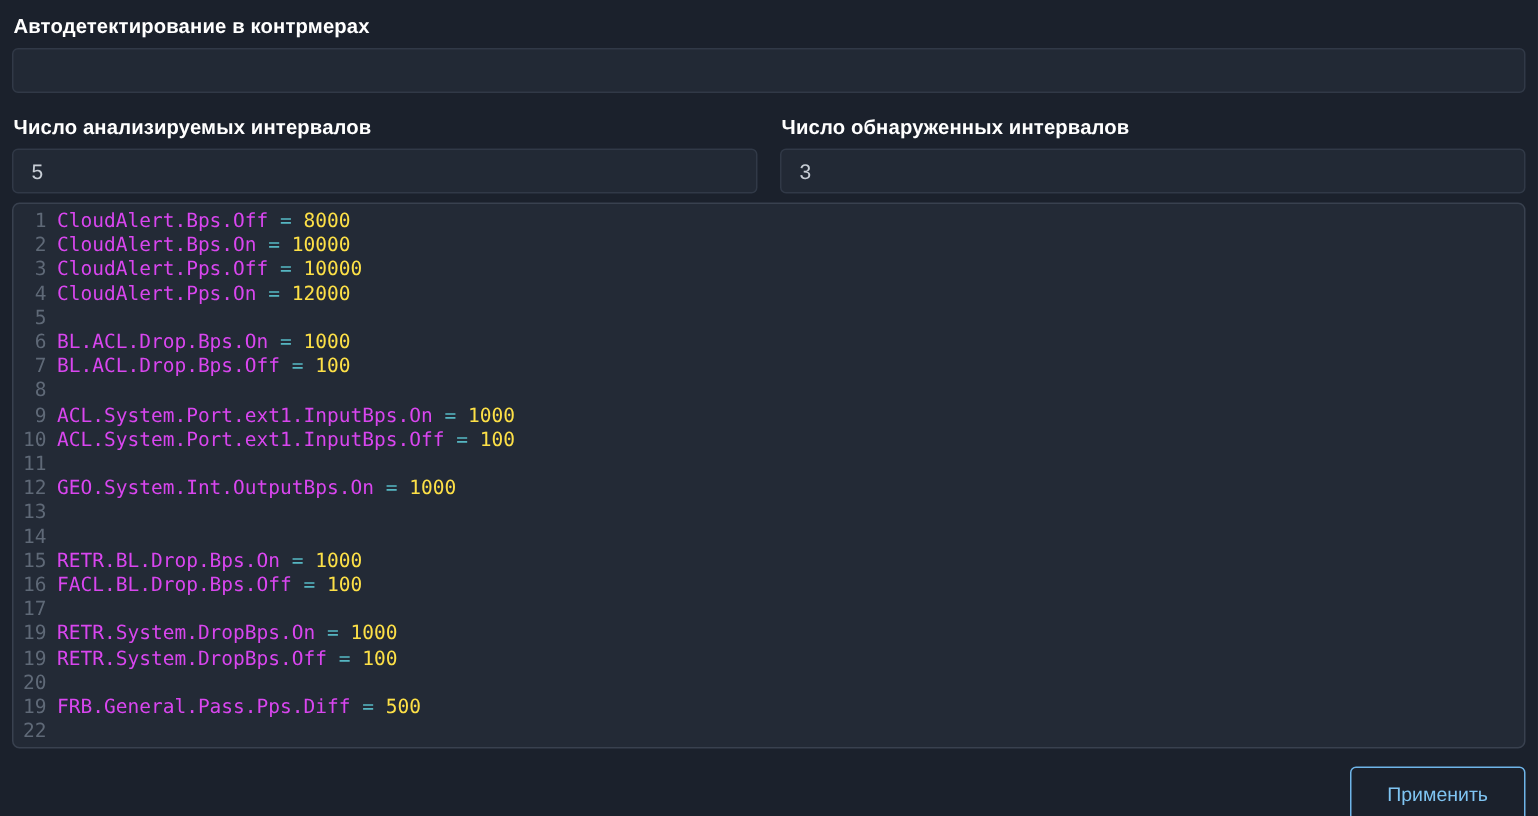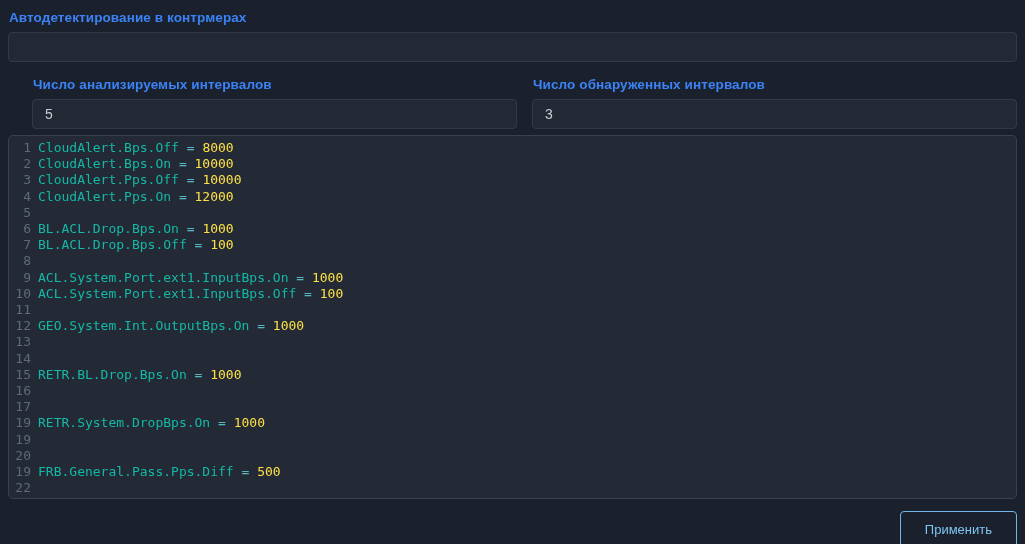--- a/index.html
+++ b/index.html
@@ -4,41 +4,41 @@
 <style>
   * { margin: 0; padding: 0; box-sizing: border-box; }
   html, body { width: 1025px; height: 544px; }
   body {
     background: #1b212c;
     font-family: "Liberation Sans", sans-serif;
     padding: 8px 8px 0 8px;
     overflow: hidden;
   }
   .field-label {
-    color: #3b82f6;
+    color: #ffffff;
     font-size: 13.5px;
     font-weight: 700;
     line-height: 16px;
     margin: 2px 0 6px 1px;
     letter-spacing: 0.1px;
   }
   .text-input {
     display: block;
     width: 100%;
     height: 30px;
     background: #222935;
     border: 1px solid #313947;
     border-radius: 4px;
     color: #c7cdd5;
     font-size: 14px;
     padding: 0 12px;
     font-family: "Liberation Sans", sans-serif;
     outline: none;
   }
-  .row { display: flex; gap: 15px; margin-top: 13px; margin-left: 24px; }
+  .row { display: flex; gap: 15px; margin-top: 13px; }
   .col { flex: 1; min-width: 0; }
   .editor {
     margin-top: 6px;
     height: 364px;
     background: #232a36;
     border: 1px solid #39414f;
     border-radius: 5px;
     padding: 4px 0;
     font-family: "DejaVu Sans Mono", monospace;
     font-size: 13px;
@@ -48,21 +48,21 @@
   }
   .cm-line-row { display: flex; }
   .cm-gutter-num {
     width: 22px;
     flex: none;
     text-align: right;
     color: #5f6977;
     user-select: none;
   }
   .cm-code { margin-left: 7px; white-space: pre; }
-  .tok-key { color: #14b8a6; }
+  .tok-key { color: #d946ef; }
   .tok-op  { color: #56b6c2; }
   .tok-num { color: #fde047; }
   .footer { display: flex; justify-content: flex-end; margin-top: 12px; }
   .apply-btn {
     height: 37px;
     padding: 0 24px;
     background: transparent;
     border: 1px solid #6fb5e9;
     border-radius: 4px;
     color: #7fc4f2;
@@ -145,31 +145,33 @@
     <div class="cm-line-row">
       <span class="cm-gutter-num">14</span>
       <span class="cm-code"></span>
     </div>
     <div class="cm-line-row">
       <span class="cm-gutter-num">15</span>
       <span class="cm-code"><span class="tok-key">RETR.BL.Drop.Bps.On</span><span class="tok-op"> = </span><span class="tok-num">1000</span></span>
     </div>
     <div class="cm-line-row">
       <span class="cm-gutter-num">16</span>
+      <span class="cm-code"><span class="tok-key">FACL.BL.Drop.Bps.Off</span><span class="tok-op"> = </span><span class="tok-num">100</span></span>
     </div>
     <div class="cm-line-row">
       <span class="cm-gutter-num">17</span>
       <span class="cm-code"></span>
     </div>
     <div class="cm-line-row">
       <span class="cm-gutter-num">19</span>
       <span class="cm-code"><span class="tok-key">RETR.System.DropBps.On</span><span class="tok-op"> = </span><span class="tok-num">1000</span></span>
     </div>
     <div class="cm-line-row">
       <span class="cm-gutter-num">19</span>
+      <span class="cm-code"><span class="tok-key">RETR.System.DropBps.Off</span><span class="tok-op"> = </span><span class="tok-num">100</span></span>
     </div>
     <div class="cm-line-row">
       <span class="cm-gutter-num">20</span>
       <span class="cm-code"></span>
     </div>
     <div class="cm-line-row">
       <span class="cm-gutter-num">19</span>
       <span class="cm-code"><span class="tok-key">FRB.General.Pass.Pps.Diff</span><span class="tok-op"> = </span><span class="tok-num">500</span></span>
     </div>
     <div class="cm-line-row">

